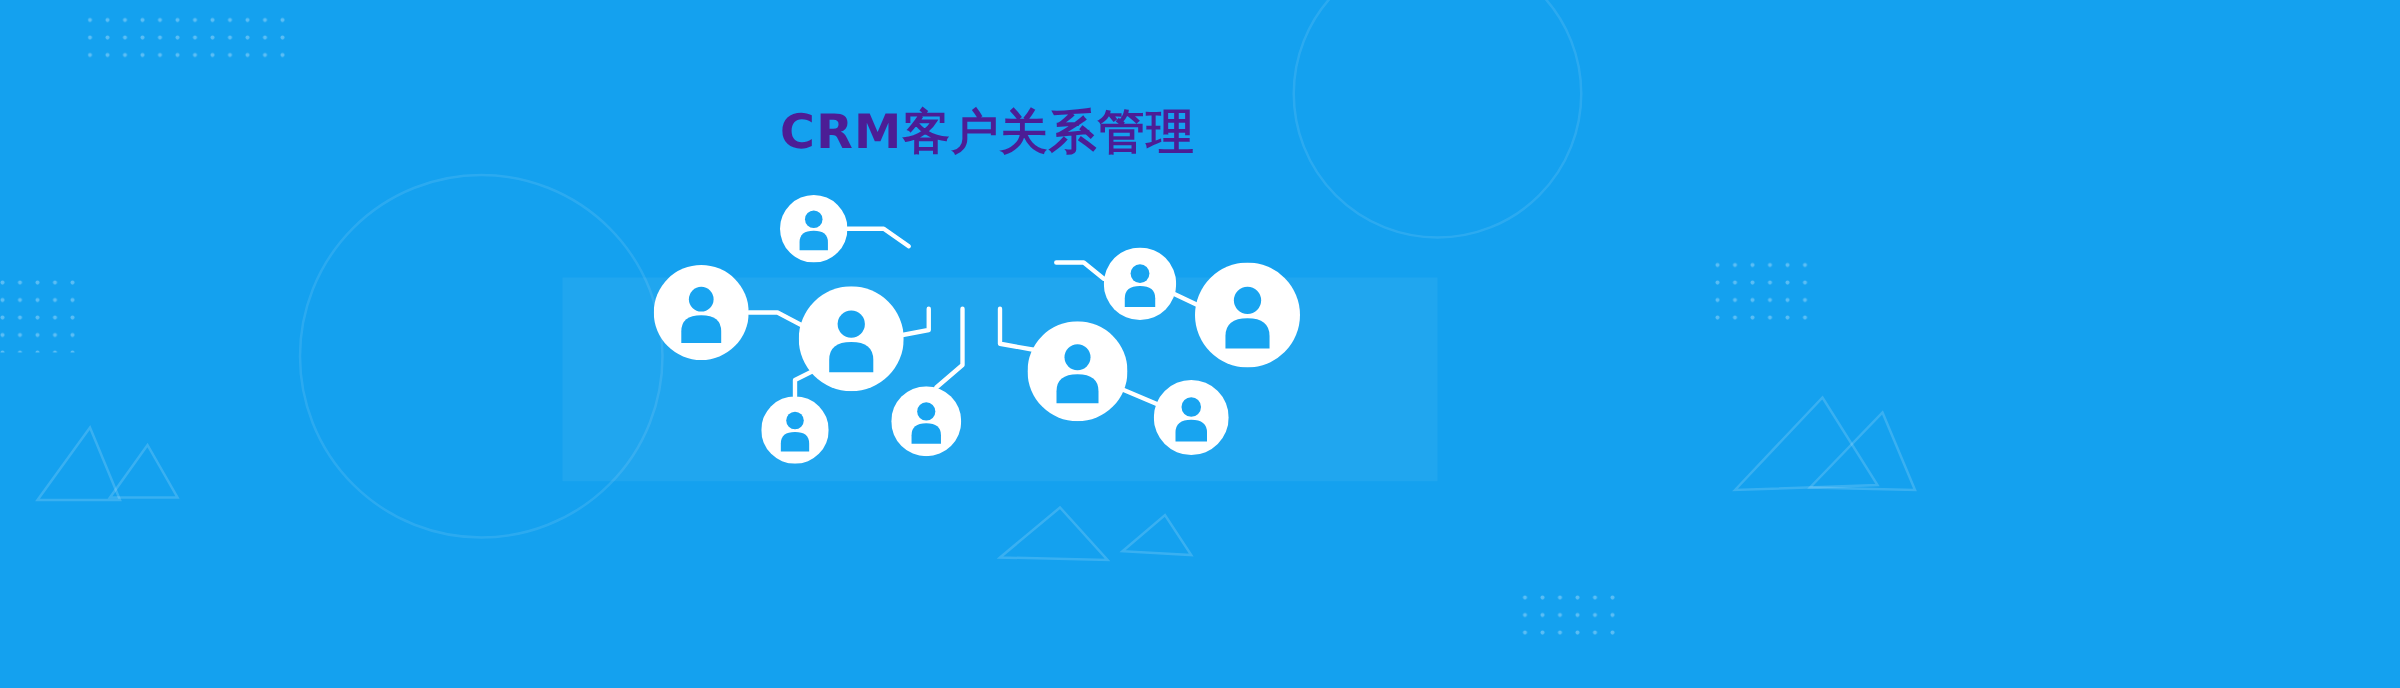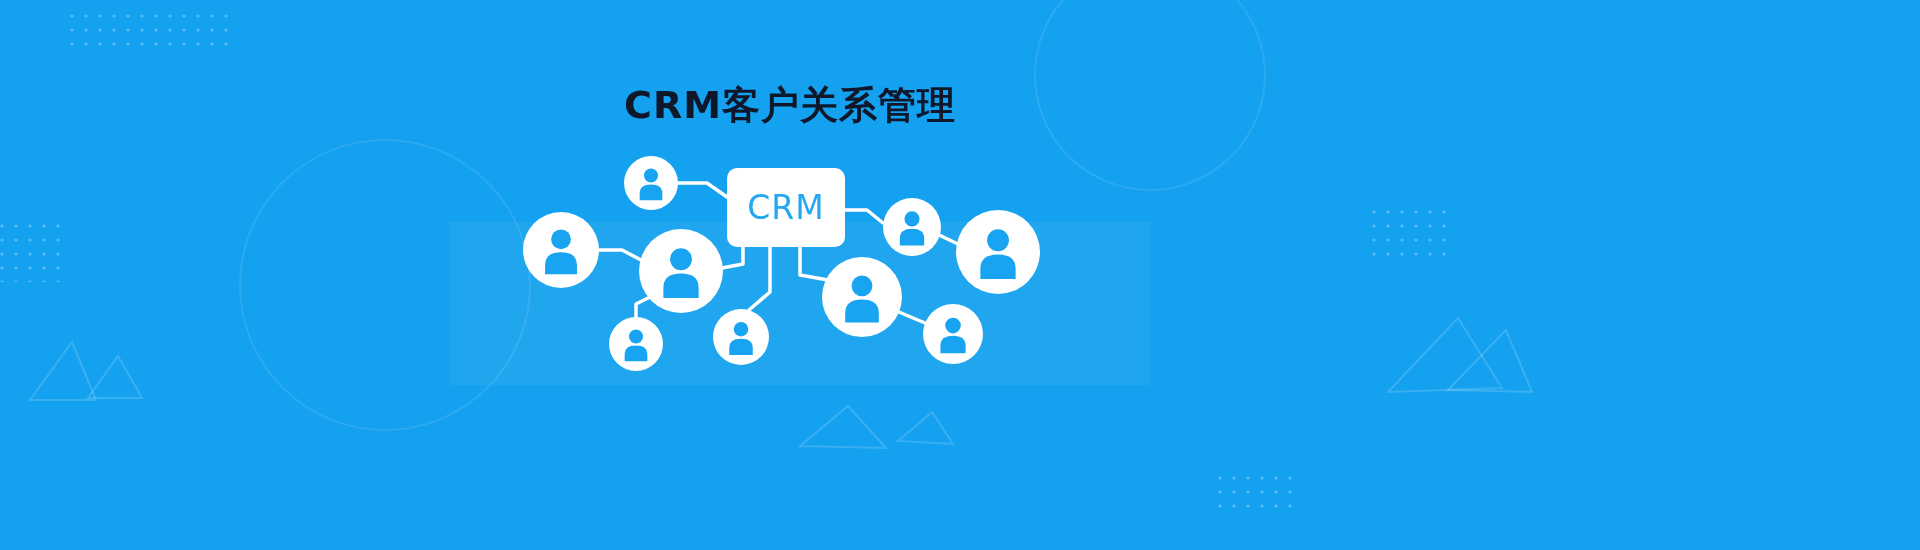--- a/index.html
+++ b/index.html
@@ -22,21 +22,21 @@
   }
   .decor-svg{position:absolute;left:0;top:0;width:1920px;height:550px;}
   .decor-stroke{stroke:var(--decor);stroke-width:2;fill:none;}
   .decor-circle{stroke:rgba(255,255,255,0.10);stroke-width:2;fill:none;}
   .center-panel{
     position:absolute;left:450px;top:222px;width:700px;height:163px;
     background:var(--panel);
   }
   .banner-title{
     position:absolute;left:790px;top:80px;transform:translateX(-50%);
-    color:#0f172a;font-size:38px;font-weight:bold;letter-spacing:1px;
+    color:#4c1d95;font-size:38px;font-weight:bold;letter-spacing:1px;
     white-space:nowrap;
   }
   .illustration{
     position:absolute;left:500px;top:140px;width:560px;height:245px;
   }
   .conn-svg{position:absolute;left:0;top:0;width:560px;height:245px;}
   .conn{stroke:var(--line,#fff);stroke-width:3.5;fill:none;stroke-linecap:round;stroke-linejoin:round;}
   .crm-box{
     position:absolute;left:227px;top:28px;width:118px;height:79px;
     background:var(--card,#fff);border-radius:10px;
@@ -164,16 +164,13 @@
       </svg>
   </div>
   <div class="node nodeI">
     <svg viewBox="0 0 100 100">
         <circle class="node-bg" cx="50" cy="50" r="50"></circle>
         <circle class="person-fill" cx="50" cy="36" r="13"></circle>
         <path class="person-fill" d="M29 82 L29 70 Q29 53 50 53 Q71 53 71 70 L71 82 Z"></path>
       </svg>
   </div>
 
-  <div class="crm-box">
-    <span>CRM</span>
-  </div>
 </div>
 
 </body></html>

